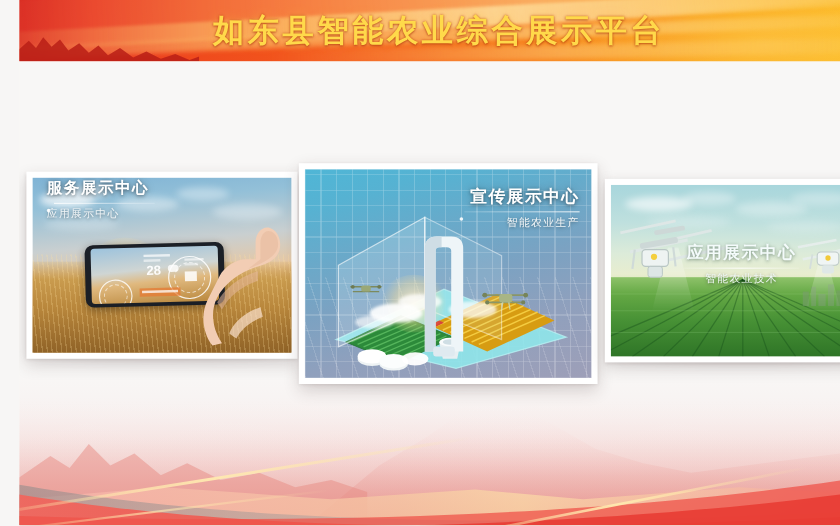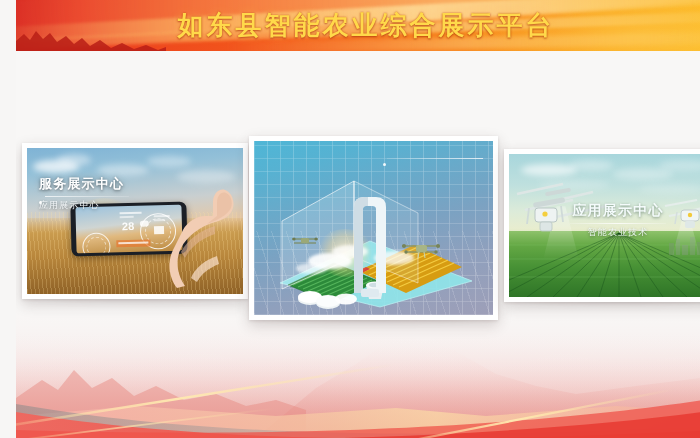--- a/index.html
+++ b/index.html
@@ -201,21 +201,21 @@
         </div>
       </div>
 
       <svg style="position:absolute;right:-4px;top:34px;width:86px;height:108px;" viewBox="0 0 86 108" aria-hidden="true">
         <path d="M24,104 C16,92 14,78 20,66 C26,54 40,44 54,40 C62,38 70,34 72,26 C74,18 70,10 64,8 C58,6 52,12 52,20 L52,34 L44,34 C36,34 26,40 22,48 L12,68 C6,80 8,96 16,106 Z" fill="#f2cdb4"></path>
         <path d="M46,42 C56,38 66,34 70,26 C72,20 70,13 65,11 C60,9 56,14 56,21 L56,34 Z" fill="#e8bda1" opacity="0.7"></path>
         <path d="M20,70 C26,58 40,48 54,44 L54,52 C42,56 30,64 24,76 Z" fill="#e3b79a" opacity="0.55"></path>
         <path d="M30,96 C34,86 44,78 56,74 L58,82 C48,86 40,92 36,100 Z" fill="#fae0cc" opacity="0.7"></path>
       </svg>
 
-      <div class="ctext" style="left:12px;top:27px;text-align:left;">
+      <div class="ctext" style="left:12px;top:0;text-align:left;">
         <div class="ctitle">服务展示中心</div>
         <div style="position:relative;">
           <div class="dot" style="left:0;top:5px;"></div>
           <div class="rule" style="margin-left:6px;width:84px;"></div>
         </div>
         <div class="csub">应用展示中心</div>
       </div>
     </div>
   </div>
 
@@ -296,24 +296,26 @@
         <line x1="5" y1="13" x2="37" y2="13" stroke="#8a9667" stroke-width="1.4"></line>
         <rect x="16" y="6" width="11" height="7" rx="2" fill="#a8b585"></rect>
         <circle cx="4" cy="7" r="2" fill="#76845a"></circle>
           <circle cx="38" cy="7" r="2" fill="#76845a"></circle>
         <circle cx="6" cy="13" r="1.7" fill="#76845a"></circle>
           <circle cx="36" cy="13" r="1.7" fill="#76845a"></circle>
         <path d="M19,13 L18,19 M24,13 L25,19" stroke="#c9d3ae" stroke-width="1"></path>
       </svg>
 
       <div class="ctext" style="right:10px;top:14px;text-align:right;">
+        <div class="ctitle" style="font-size:14px;">宣传展示中心</div>
         <div style="position:relative;">
           <div class="dot" style="left:-4px;top:5px;"></div>
           <div class="rule rev" style="width:96px;margin-left:auto;"></div>
         </div>
+        <div class="csub">智能农业生产</div>
       </div>
     </div>
   </div>
 
   <div class="card-shadow" style="left:504px;top:286px;width:190px;height:13px;"></div>
   <div class="card" id="card3" style="left:488px;top:149px;width:218px;height:143px;">
     <div class="inner">
       <div class="sky3"></div>
       <div class="clouds3">
         <b style="left:12px;top:10px;width:56px;height:12px;"></b>

